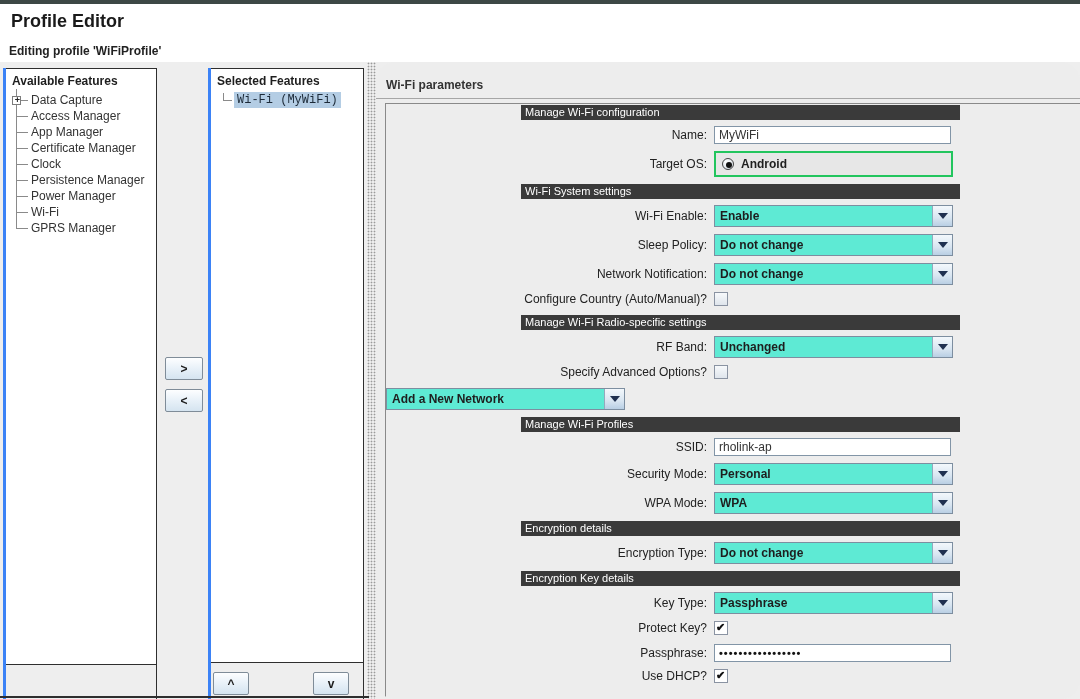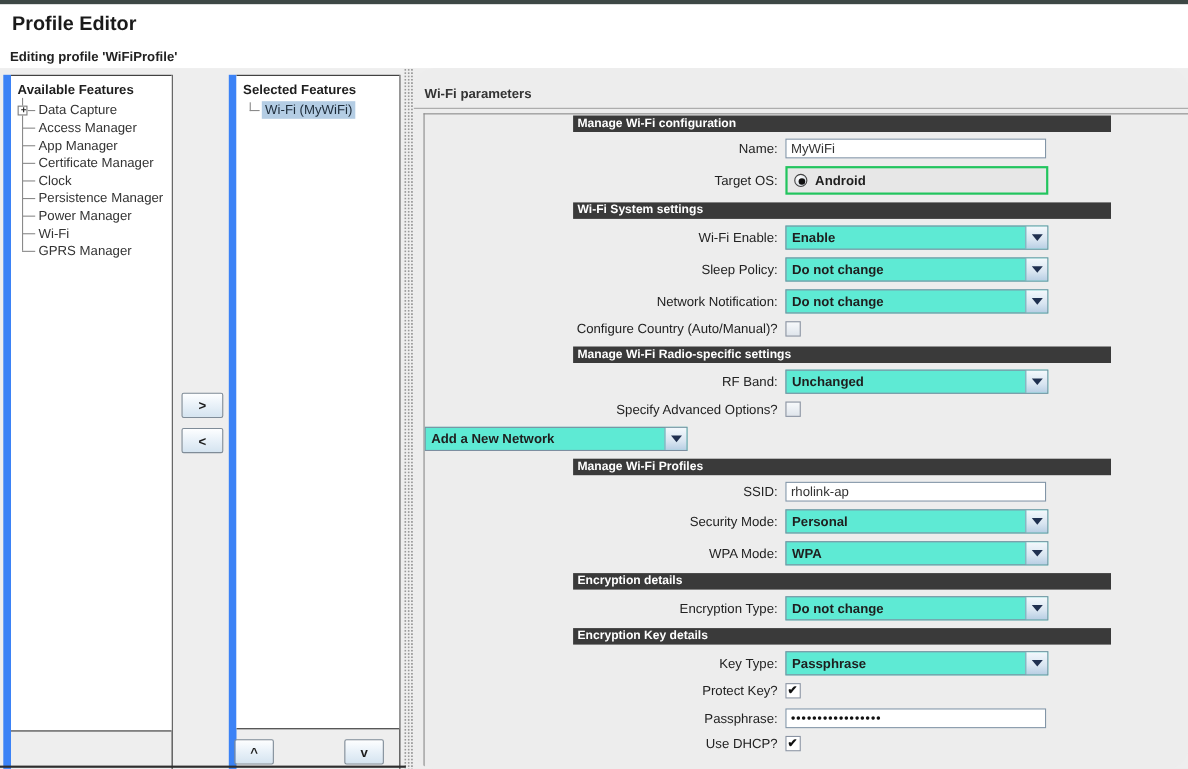--- a/index.html
+++ b/index.html
@@ -6,37 +6,37 @@
   html,body{margin:0;padding:0;background:#cfcfcf;}
   *{box-sizing:border-box;font-family:"Liberation Sans",sans-serif;}
   .screen{position:relative;width:1080px;height:699px;background:#eeeeee;overflow:hidden;}
   .topbar{position:absolute;left:0;top:0;width:1080px;height:4px;background:var(--c-topbar,#3d4845);}
   .header{position:absolute;left:0;top:4px;width:1080px;height:58px;background:#ffffff;}
   .page-title{position:absolute;left:11px;top:7px;font-size:18px;font-weight:bold;color:#1a1a1a;}
   .page-subtitle{position:absolute;left:9px;top:40px;font-size:12px;font-weight:bold;color:#222;}
   .main{position:absolute;left:0;top:62px;width:1080px;height:637px;background:#eeeeee;}
 
   
-  .col{position:absolute;border-left:7px solid #3b82f6;border-right:1px solid #2e2e2e;}
+  .col{position:absolute;border-left:3px solid #3b82f6;border-right:1px solid #2e2e2e;}
   .col-left{left:3px;top:6px;width:154px;height:631px;}
   .col-mid{left:208px;top:6px;width:156px;height:631px;}
   .tree-view{background:#ffffff;border-top:1px solid #2e2e2e;border-bottom:1px solid #2e2e2e;overflow:hidden;}
   .col-left .tree-view{height:597px;}
   .col-mid .tree-view{height:595px;}
   .tree-root{padding:5px 0 4px 6px;font-size:12px;font-weight:bold;color:#1e1e1e;white-space:nowrap;}
   .tree-items{position:relative;}
   .tree-items.lined::before{content:"";position:absolute;left:10px;top:-3px;bottom:8px;border-left:1px solid #8a8a8a;}
   .tree-item{display:flex;align-items:center;height:16px;white-space:nowrap;}
   .connector{flex:none;width:12px;margin-left:10px;border-top:1px solid #8a8a8a;}
   .connector.short{width:7px;margin-left:0;}
   .expand-box{flex:none;width:9px;height:9px;margin-left:6px;border:1px solid #7c7c7c;background:#fff;position:relative;z-index:1;}
   .expand-box::before{content:"+";position:absolute;left:0;top:-1px;width:9px;height:9px;font-size:9px;line-height:9px;text-align:center;color:#222;font-weight:bold;}
   .tree-label{margin-left:3px;font-size:12px;color:#333;}
   .corner{flex:none;width:9px;height:8px;margin-left:12px;margin-bottom:7px;border-left:1px solid #8a8a8a;border-bottom:1px solid #8a8a8a;}
-  .sel-label{margin-left:2px;font-size:12px;color:#1c2a38;background:var(--c-selection,#b4cde4);padding:1px 3px;}
+  .sel-label{margin-left:2px;font-size:12px;color:#1c2a38;background:var(--c-selection,#b4cde4);padding:1px 3px;font-family:Liberation Mono, monospace;}
 
   
   .pbtn{position:absolute;display:flex;align-items:center;justify-content:center;
         border:1px solid #7f8c98;border-radius:2px;color:#1c1c1c;font-size:12px;font-weight:bold;
         background:linear-gradient(#fdfeff 0%,#eaf2f9 45%,#d5e4f0 100%);padding:0;cursor:default;}
   .btn-add{left:165px;top:295px;width:38px;height:23px;}
   .btn-remove{left:165px;top:327px;width:38px;height:23px;}
   .btn-up{left:213px;top:610px;width:36px;height:23px;}
   .btn-down{left:313px;top:610px;width:36px;height:23px;}
 
@@ -46,22 +46,22 @@
 
   .bottom-line{position:absolute;left:0;top:634px;width:369px;height:2px;background:#2e2e2e;}
 
   
   .right-panel{position:absolute;left:376px;top:0;width:704px;height:637px;background:#ededed;overflow:hidden;border-radius:19px;}
   .panel-title{position:absolute;left:10px;top:16px;font-size:12px;font-weight:bold;color:#333;}
   .panel-sep{position:absolute;left:0;top:36px;width:704px;height:1px;background:#a6a6a6;}
   .form-panel{position:absolute;left:9px;top:41px;width:695px;height:596px;
               border-top:1px solid #8a8a8a;border-left:1px solid #8a8a8a;background:#ededed;
               padding-top:1px;overflow:hidden;}
-  .section-bar{margin:0 0 6px 135px;width:489px;height:15px;background:var(--c-section,#3a3a3a);
-               color:#ffffff;font-size:11px;font-weight:bold;line-height:15px;padding-left:4px;white-space:nowrap;}
+  .section-bar{margin:0 0 6px 135px;width:439px;height:15px;background:var(--c-section,#3a3a3a);
+               color:#ffffff;font-size:11px;font-weight:normal;line-height:15px;padding-left:4px;white-space:nowrap;}
   .form-row{display:flex;align-items:center;margin-bottom:7px;}
   .form-row.cb{margin-top:2px;margin-bottom:9px;}
   .row-label{flex:none;width:328px;padding-right:7px;text-align:right;font-size:12px;font-weight:normal;color:#222;white-space:nowrap;}
   .textbox{width:237px;height:18px;border:1px solid #8295a7;background:#fff;font-size:12px;color:#333;padding:0 4px;}
   .textbox.pw{font-weight:bold;letter-spacing:1px;font-size:11px;color:#111;}
   .combo{width:239px;height:22px;border:1px solid #7d8ea0;background:#5eead4;display:flex;align-items:center;}
   .combo-value{flex:1;font-size:12px;font-weight:bold;color:#1e1e1e;padding-left:5px;white-space:nowrap;overflow:hidden;}
   .combo-btn{flex:none;width:20px;height:20px;border-left:1px solid #94a9bd;display:flex;align-items:center;justify-content:center;
              background:linear-gradient(#f3f8fc 0%,#d8e5f1 60%,#b9cfe4 100%);}
   .combo-arrow{width:0;height:0;border-left:5px solid transparent;border-right:5px solid transparent;border-top:6px solid #1f3050;}

